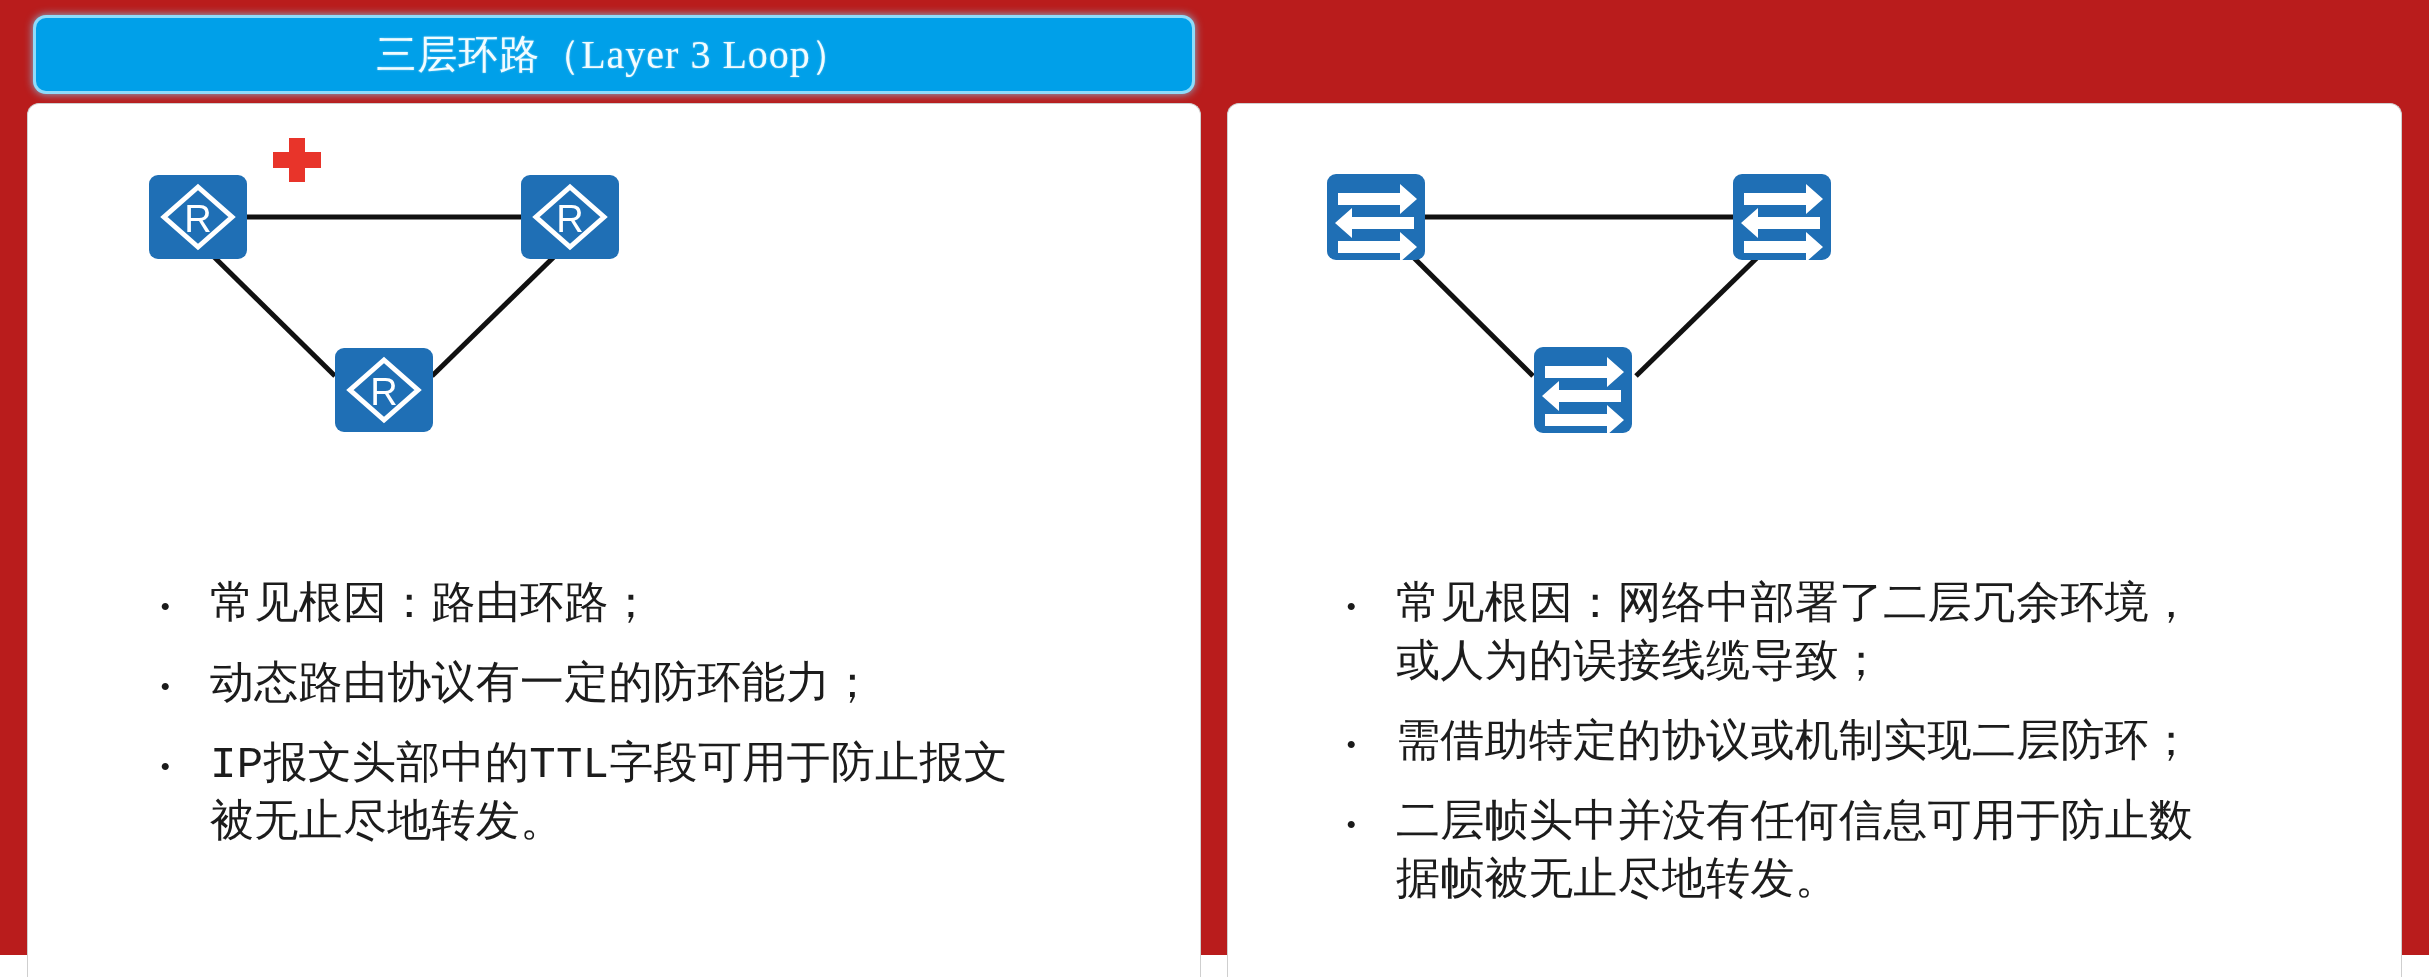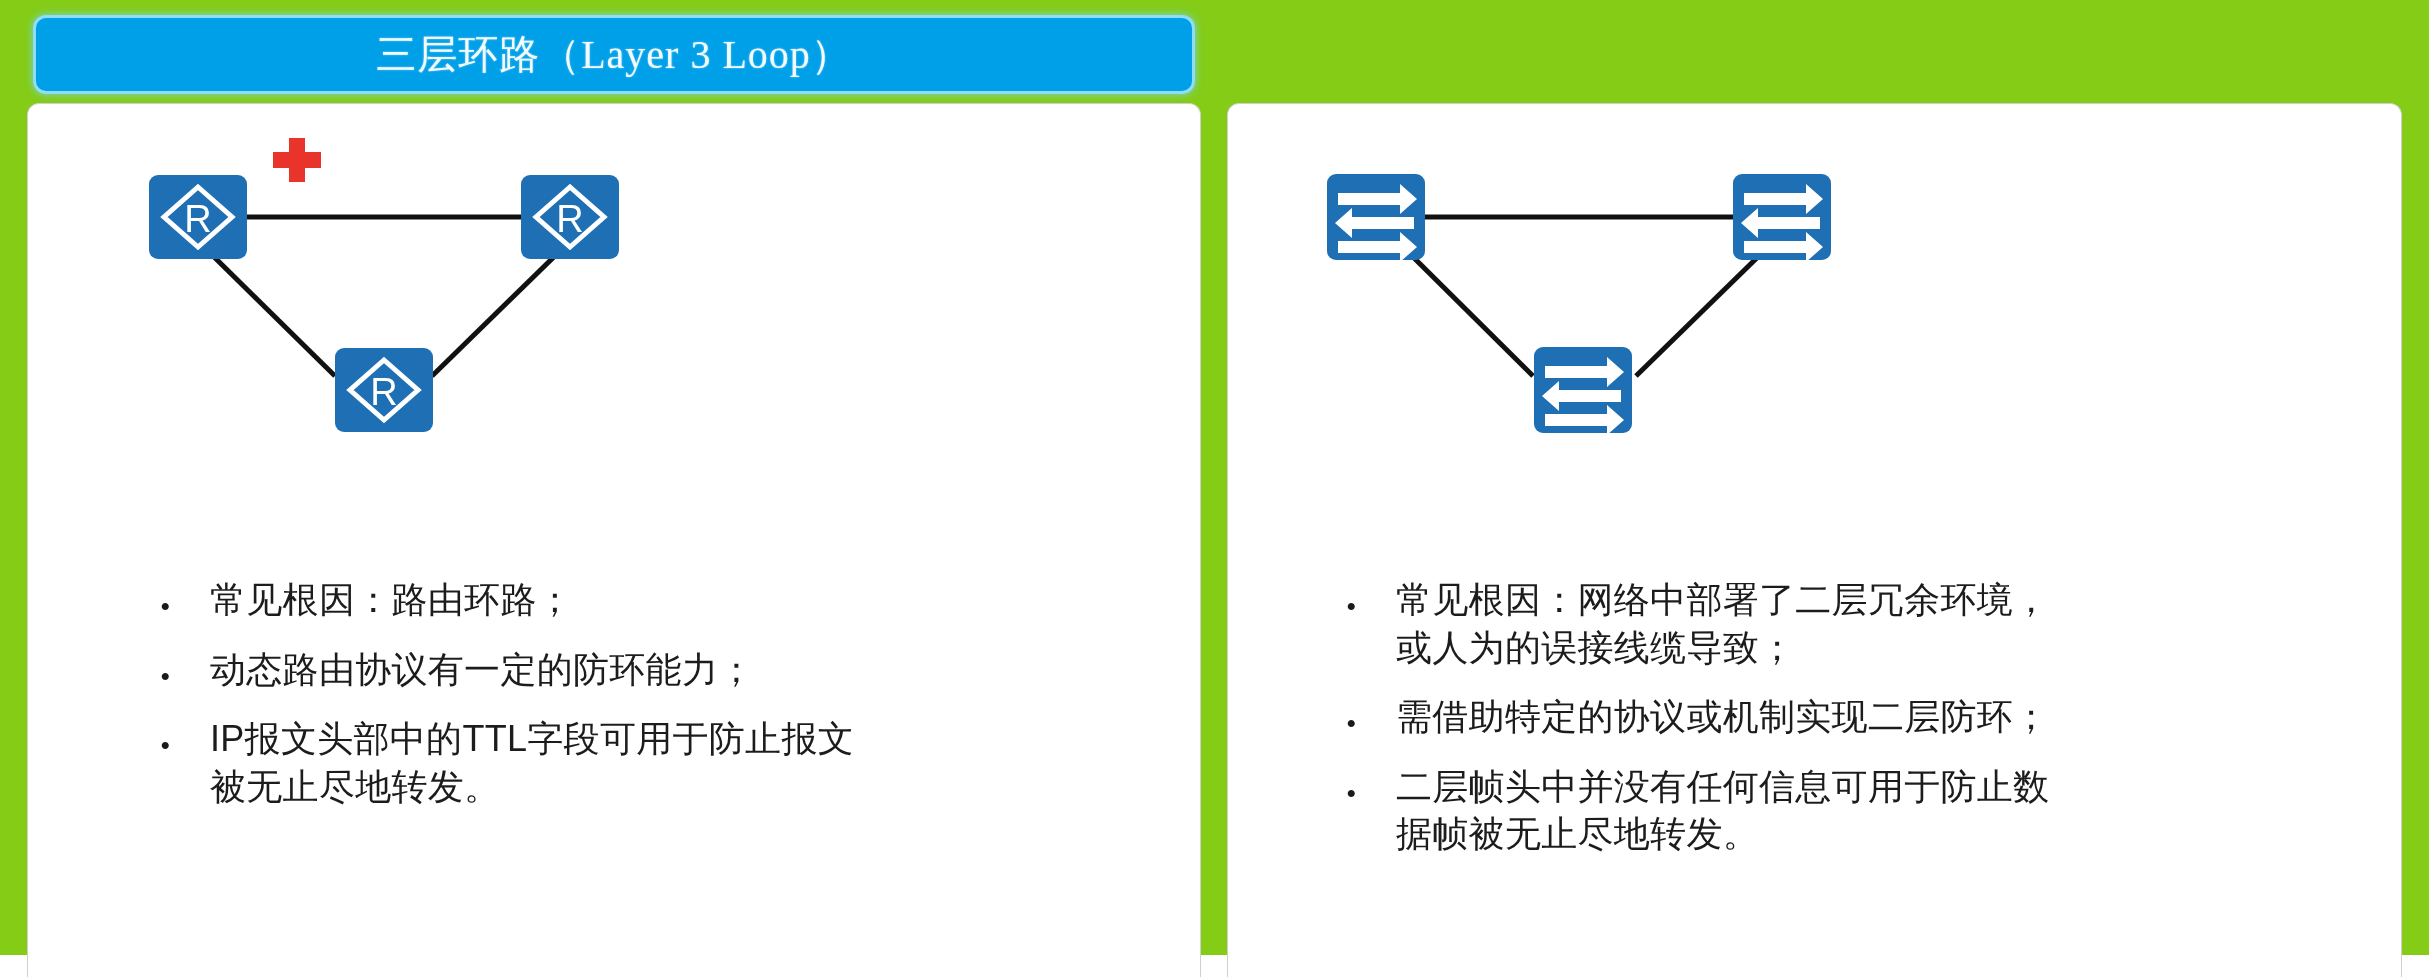--- a/index.html
+++ b/index.html
@@ -11,21 +11,21 @@
     width: 2429px;
     height: 977px;
     overflow: hidden;
     font-family: "Liberation Serif", "DejaVu Serif", serif;
   }
 
   .stage {
     position: relative;
     width: 2429px;
     height: 955px;
-    background: #84cc16;
+    background: #b91c1c;
   }
 
   
   .panel {
     position: absolute;
     top: 0;
     height: 977px;
   }
   .panel-left  { left: 22px;   width: 1184px; }
   .panel-right { left: 1222px; width: 1185px; }
@@ -93,24 +93,24 @@
     flex: 0 0 auto;
     width: 50px;
     padding-top: 16px;
     font-size: 30px;
     line-height: 1;
     color: #1a1a1a;
     text-align: left;
   }
   .bullet-text {
     flex: 1 1 auto;
-    font-size: 36px;
+    font-size: 44px;
     line-height: 1.32;
     color: #1c1c1c;
-    font-family: Liberation Sans, sans-serif;
+    font-family: Liberation Mono, monospace;
     letter-spacing: .3px;
     white-space: pre-line;
   }
 </style>
 </head>
 <body>
 
 <div class="stage">
 
   <div class="panel panel-left">

